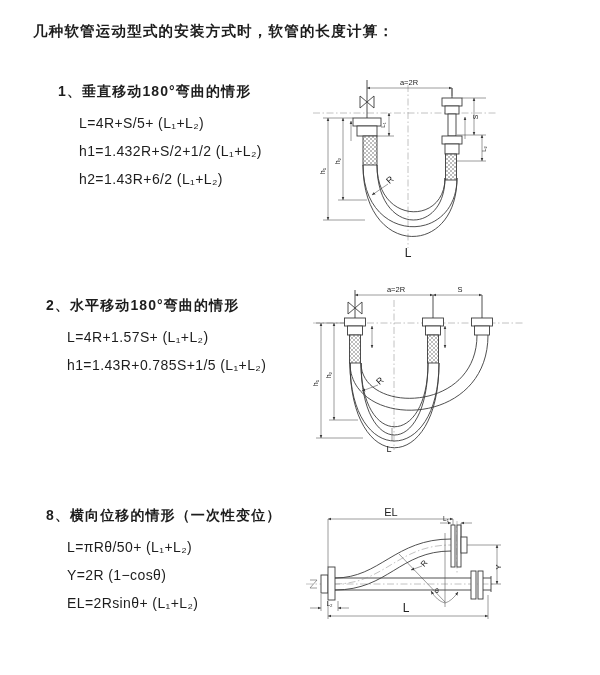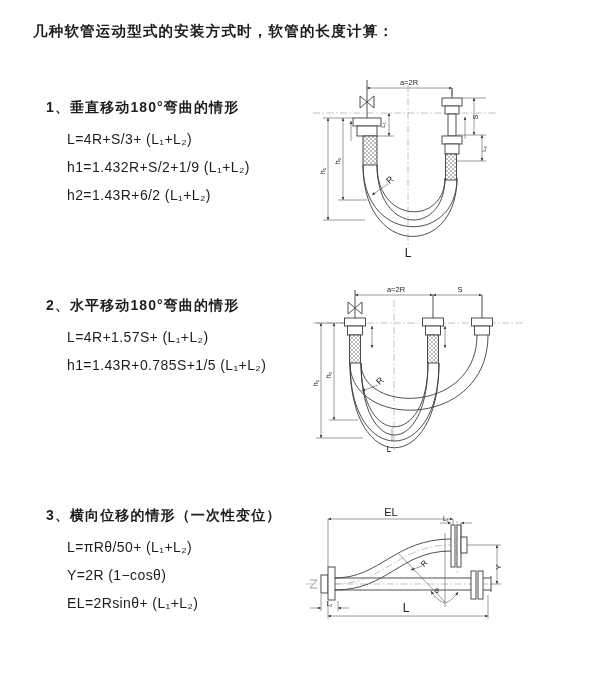--- a/index.html
+++ b/index.html
@@ -1,20 +1,20 @@
 <!DOCTYPE html>
 <html><head>
 <meta charset="utf-8">
 <style>
   html,body{margin:0;padding:0;background:#fff;}
   .page{position:relative;width:596px;height:675px;background:#ffffff;
         font-family:"Liberation Sans",sans-serif;color:#1d1d1d;overflow:hidden;text-decoration:underline;}
   .title{position:absolute;left:33px;top:22px;font-size:14.5px;font-weight:bold;letter-spacing:1.2px;}
   .section{position:absolute;left:46px;}
-  #sec1{top:99px;}
+  #sec1{top:83px;margin-left:12px;}
   #sec2{top:297px;}
   #sec3{top:507px;}
   .sec-heading{font-size:14px;font-weight:bold;letter-spacing:1.1px;margin:0 0 8px 0;}
   .formula{font-size:14px;letter-spacing:0.4px;margin-left:21px;line-height:28px;white-space:pre;}
   svg{position:absolute;display:block;}
   #svg1{left:305px;top:65px;}
   #svg2{left:308px;top:278px;}
   #svg3{left:300px;top:495px;}
   svg text{font-family:"Liberation Sans",sans-serif;fill:#222;}
   .ol{stroke:#3c3c3c;stroke-width:0.9;fill:none;}           
@@ -25,33 +25,33 @@
 </style>
 </head>
 <body>
 
 <div class="page">
 
   <div class="title">几种软管运动型式的安装方式时，软管的长度计算：</div>
 
   <div class="section" id="sec1">
     <div class="sec-heading">1、垂直移动180°弯曲的情形</div>
-    <div class="formula">L=4R+S/3+ (L₁+L₂)</div>
-    <div class="formula">h1=1.432R+S/2+1/9 (L₁+L₂)</div>
+    <div class="formula">L=4R+S/5+ (L₁+L₂)</div>
+    <div class="formula">h1=1.432R+S/2+1/2 (L₁+L₂)</div>
     <div class="formula">h2=1.43R+6/2 (L₁+L₂)</div>
   </div>
 
   <div class="section" id="sec2">
     <div class="sec-heading">2、水平移动180°弯曲的情形</div>
     <div class="formula">L=4R+1.57S+ (L₁+L₂)</div>
     <div class="formula">h1=1.43R+0.785S+1/5 (L₁+L₂)</div>
   </div>
 
   <div class="section" id="sec3">
-    <div class="sec-heading">3、横向位移的情形（一次性变位）</div>
+    <div class="sec-heading">8、横向位移的情形（一次性变位）</div>
     <div class="formula">L=πRθ/50+ (L₁+L₂)</div>
     <div class="formula">Y=2R (1−cosθ)</div>
     <div class="formula">EL=2Rsinθ+ (L₁+L₂)</div>
   </div>
 
   <svg id="svg1" width="290" height="200" viewBox="0 0 290 200">
     <defs>
       <marker id="arr" viewBox="0 0 10 10" refX="9" refY="5" markerWidth="7" markerHeight="7" orient="auto-start-reverse">
         <path d="M0,1.2 L9.5,5 L0,8.8 Z" fill="#3a3a3a"></path>
       </marker>

